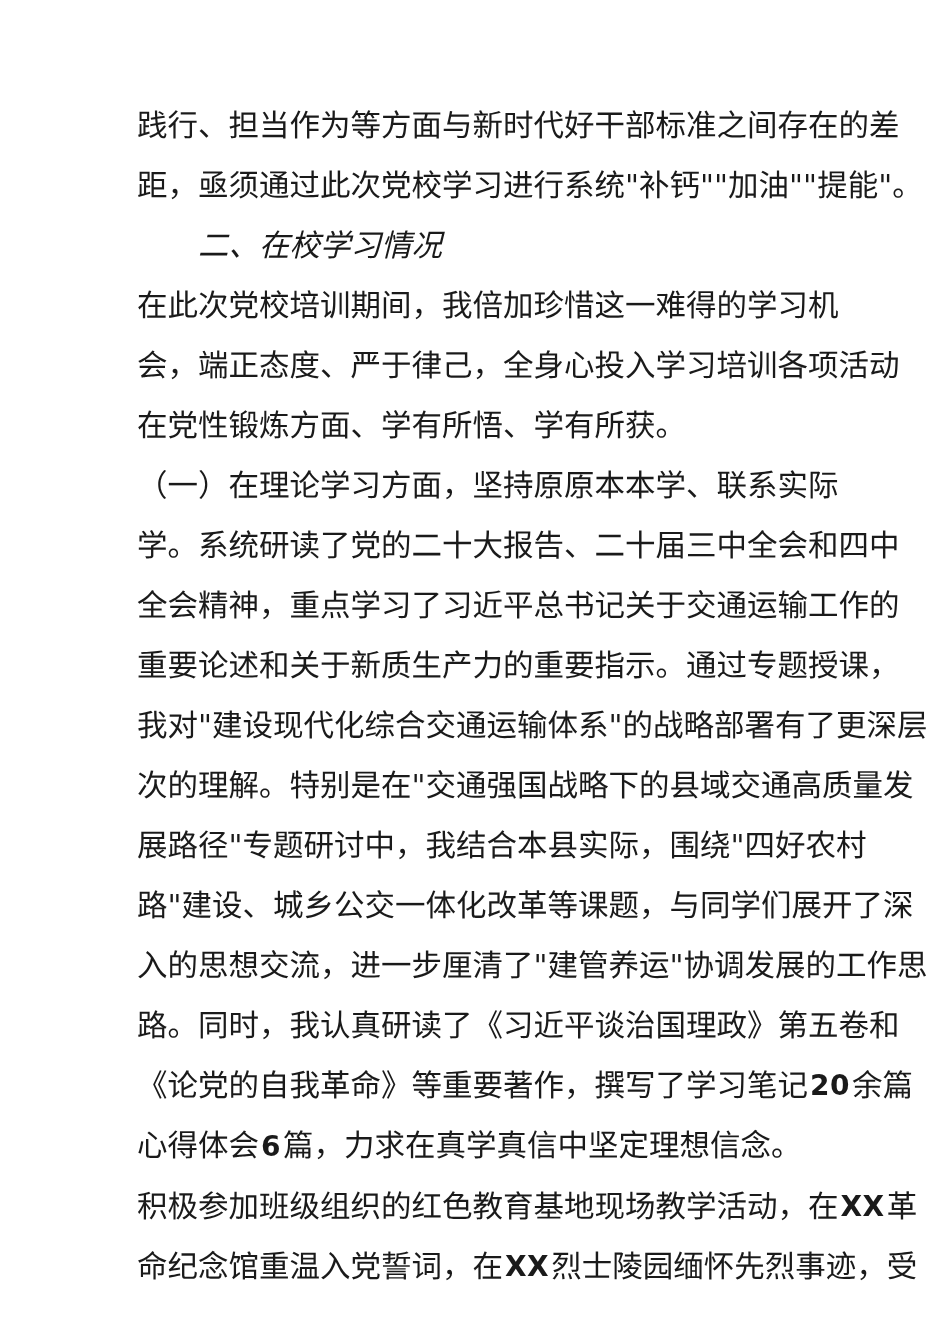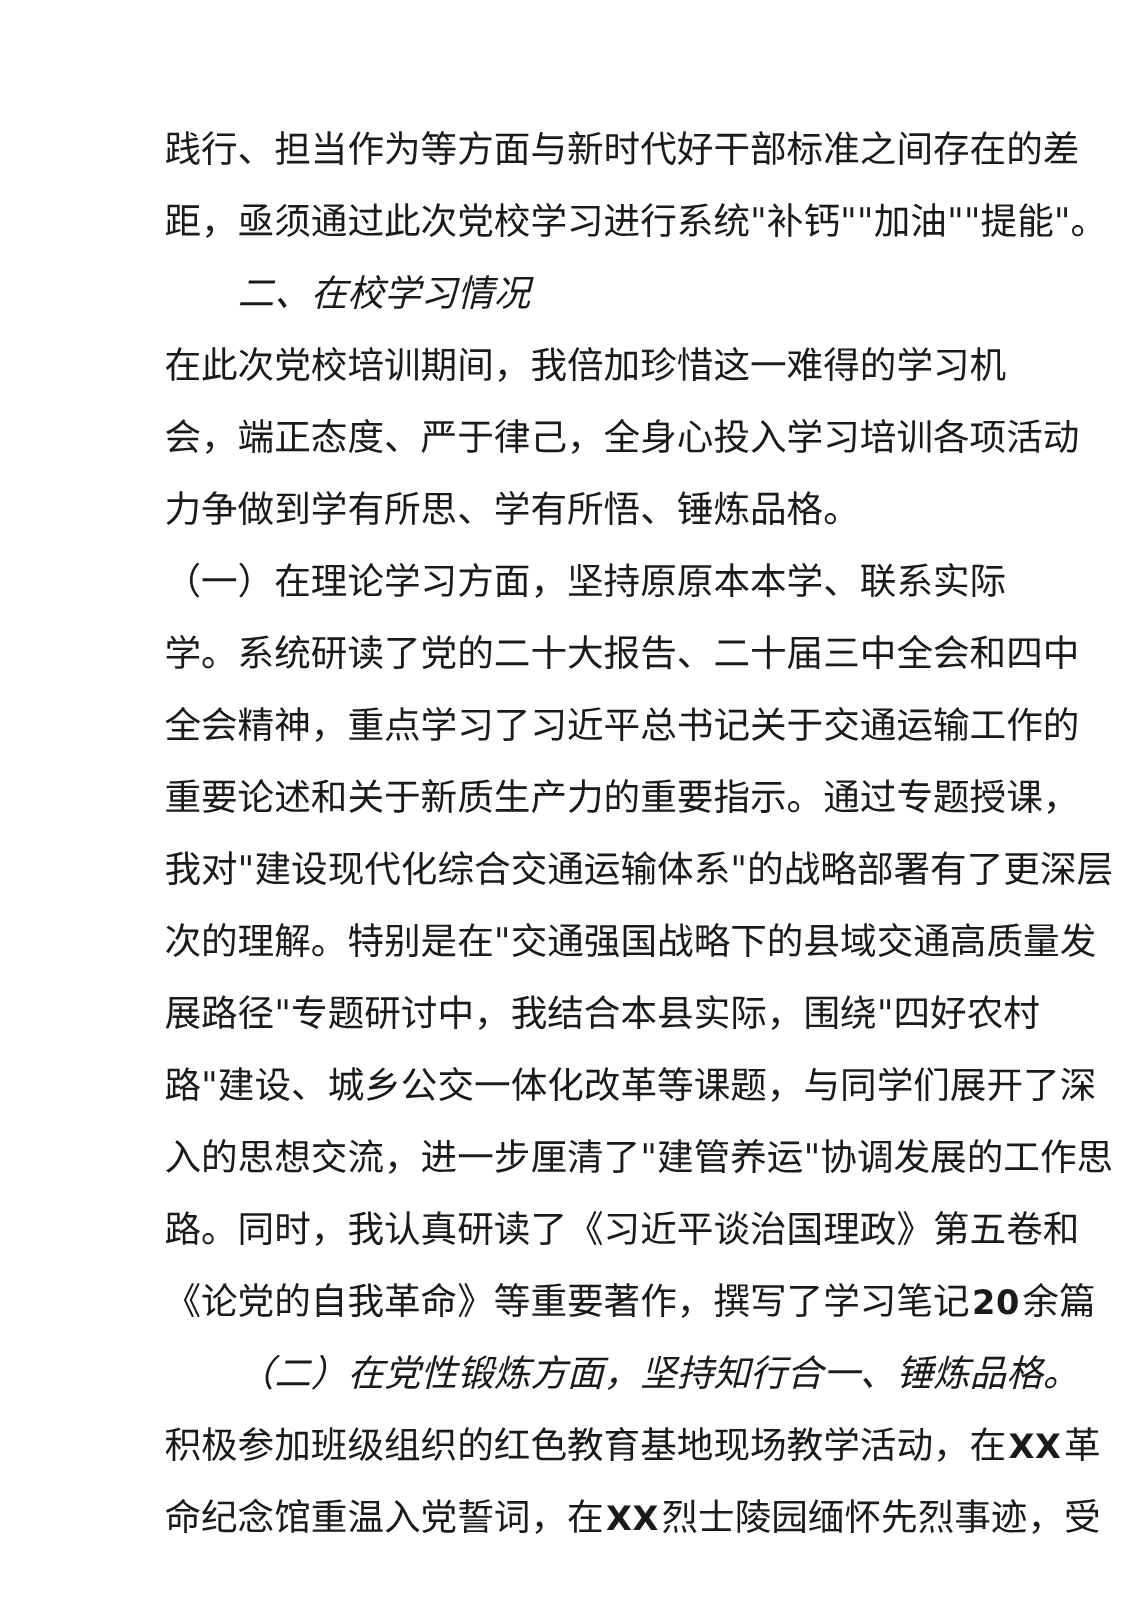--- a/index.html
+++ b/index.html
@@ -154,21 +154,21 @@
           <span>入</span>
           <span>学</span>
           <span>习</span>
           <span>培</span>
           <span>训</span>
           <span>各</span>
           <span>项</span>
           <span>活</span>
           <span>动</span>
         </div>
-        <div class="doc-line ragged">力争做到学有所思、学有所悟、锤炼品格。</div>
+        <div class="doc-line ragged">在党性锻炼方面、学有所悟、学有所获。</div>
       </div>
       <div>
         <div class="doc-line justify">
           <span style="width: 61px;"></span>
           <span>（</span>
           <span>一</span>
           <span>）</span>
           <span>在</span>
           <span>理</span>
           <span>论</span>
@@ -459,23 +459,23 @@
           <span>写</span>
           <span>了</span>
           <span>学</span>
           <span>习</span>
           <span>笔</span>
           <span>记</span>
           <span class="lat">20</span>
           <span>余</span>
           <span>篇</span>
         </div>
+        <div class="doc-line ragged">心得体会<span class="lat">6</span>篇，力求在真学真信中坚定理想信念。</div>
       </div>
       <div>
-        <div class="doc-line ragged indent">（二）在党性锻炼方面，坚持知行合一、锤炼品格。</div>
         <div class="doc-line justify">
           <span>积</span>
           <span>极</span>
           <span>参</span>
           <span>加</span>
           <span>班</span>
           <span>级</span>
           <span>组</span>
           <span>织</span>
           <span>的</span>

